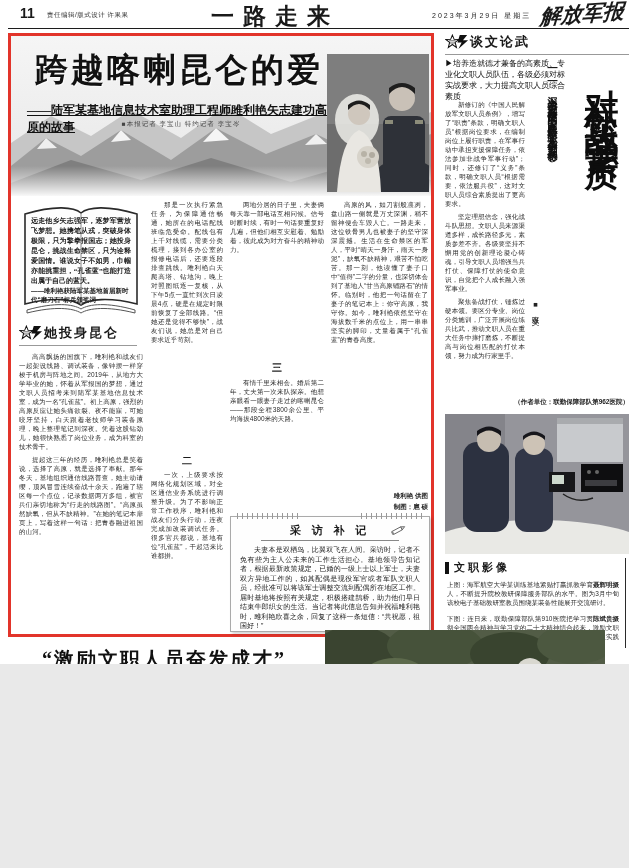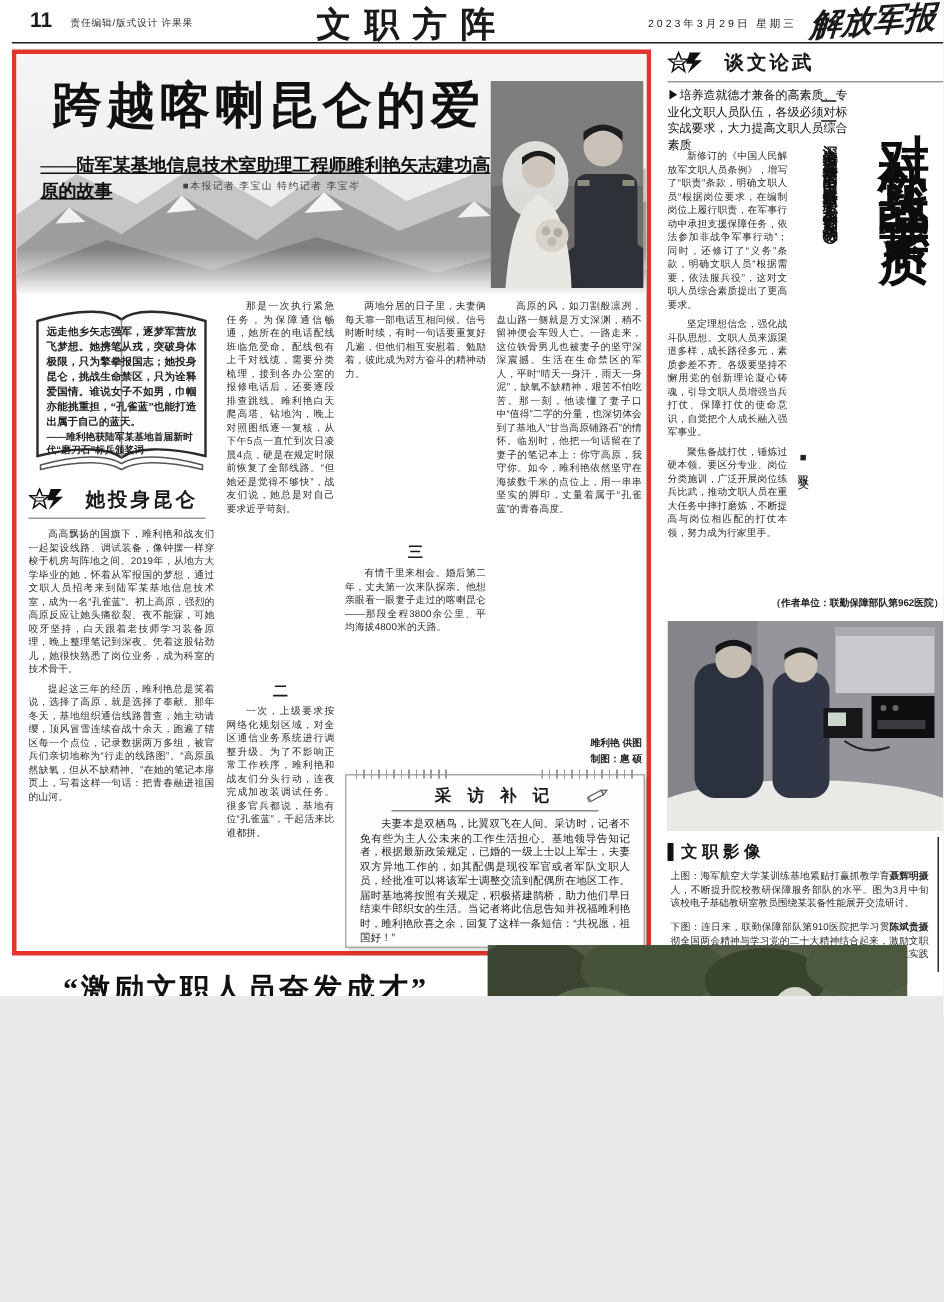--- a/index.html
+++ b/index.html
@@ -17,21 +17,21 @@
   .date{font-size:7px;letter-spacing:2px;color:#222;}
   .masthead{font-size:21px;font-weight:bold;font-style:italic;font-family:"DejaVu Serif",serif;
             transform:rotate(-4deg) skewX(-8deg);display:inline-block;}
   
   .feature-box{left:8px;top:33px;width:426px;height:604px;border:3px solid #e2342a;box-sizing:border-box;background:#fff;}
   .banner{left:0;top:0;right:0;height:160px;background:linear-gradient(#f5f5f5,#e7e7e7);overflow:hidden;}
   .headline{font-size:33px;font-weight:bold;letter-spacing:3px;color:#111;
             font-family:"Liberation Sans",sans-serif;text-shadow:1px 1px 0 rgba(255,255,255,.7);}
   .subhead{font-size:12px;font-weight:bold;font-family:"Liberation Serif",serif;color:#111;}
   .byline{font-size:6.5px;color:#444;letter-spacing:1px;}
-  .kicker{display:flex;align-items:center;gap:14px;border-bottom:1px solid #999;padding-bottom:3px;}
+  .kicker{display:flex;align-items:center;gap:1px;border-bottom:1px solid #999;padding-bottom:3px;}
   .kicker span{font-size:13px;font-weight:bold;letter-spacing:2px;font-family:"Liberation Serif",serif;}
   .marker{font-size:10px;font-weight:bold;text-align:center;width:100%;}
   .quote-txt{font-size:7px;line-height:10px;font-weight:bold;font-family:"Liberation Serif",serif;
              color:#222;text-align:justify;}
   .quote-attr{font-size:6.5px;font-weight:bold;text-align:left;color:#222;margin-top:3px;}
   .credit-line{font-size:6.5px;font-weight:bold;text-align:right;color:#222;line-height:9px;}
   .notebox{border:1px solid #aaa;background:#fefefe;box-shadow:2px 2px 3px rgba(0,0,0,.18);}
   .note-title{font-size:11px;font-weight:bold;letter-spacing:4px;text-align:center;
               font-family:"Liberation Serif",serif;border-bottom:1px solid #888;
               width:70%;margin:6px auto 4px auto;padding-bottom:2px;}
@@ -56,21 +56,21 @@
   .photo{overflow:hidden;}
   svg{display:block;}
 </style>
 </head>
 <body>
 
 <div class="page">
 
   <div class="abs pageno" style="left:20px;top:5px;">11</div>
   <div class="abs credit" style="left:47px;top:11px;">责任编辑/版式设计 许果果</div>
-  <div class="abs sect-title" style="left:211px;top:1px;">文职方阵</div>
+  <div class="abs sect-title" style="left:211px;top:1px;">一路走来</div>
   <div class="abs date" style="left:432px;top:11px;">2023年3月29日 星期三</div>
   <div class="abs" style="left:540px;top:0px;">
     <span class="masthead">解放军报</span>
   </div>
   <div class="abs rule-h" style="left:8px;top:28px;width:621px;"></div>
 
   <div class="abs feature-box">
 
     <div class="abs banner">
       <svg class="abs" style="left:0;bottom:0;" width="420" height="108" viewBox="0 0 420 108" preserveAspectRatio="none">

